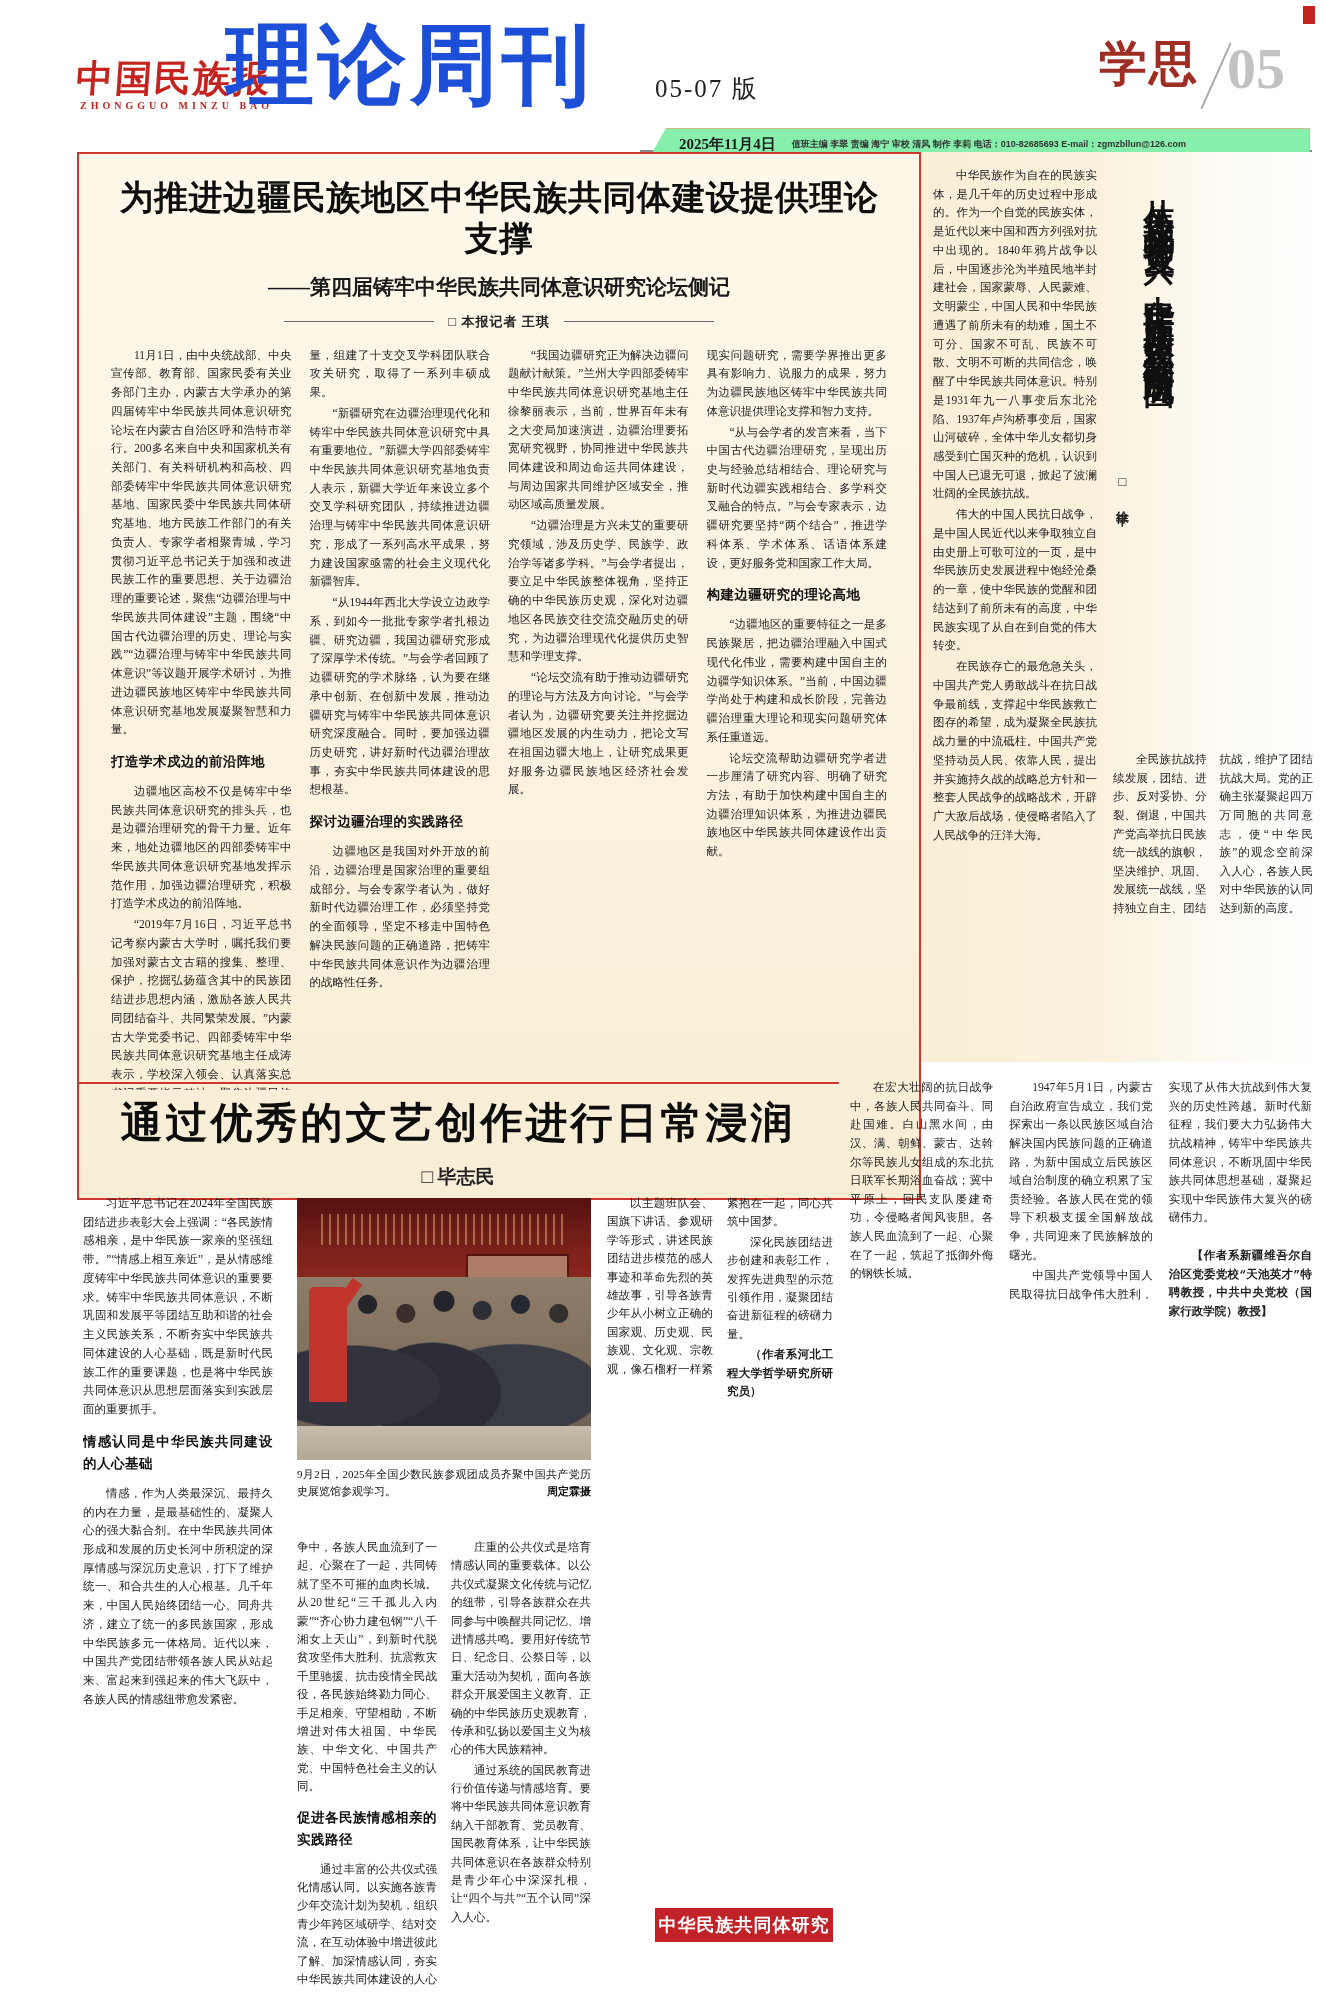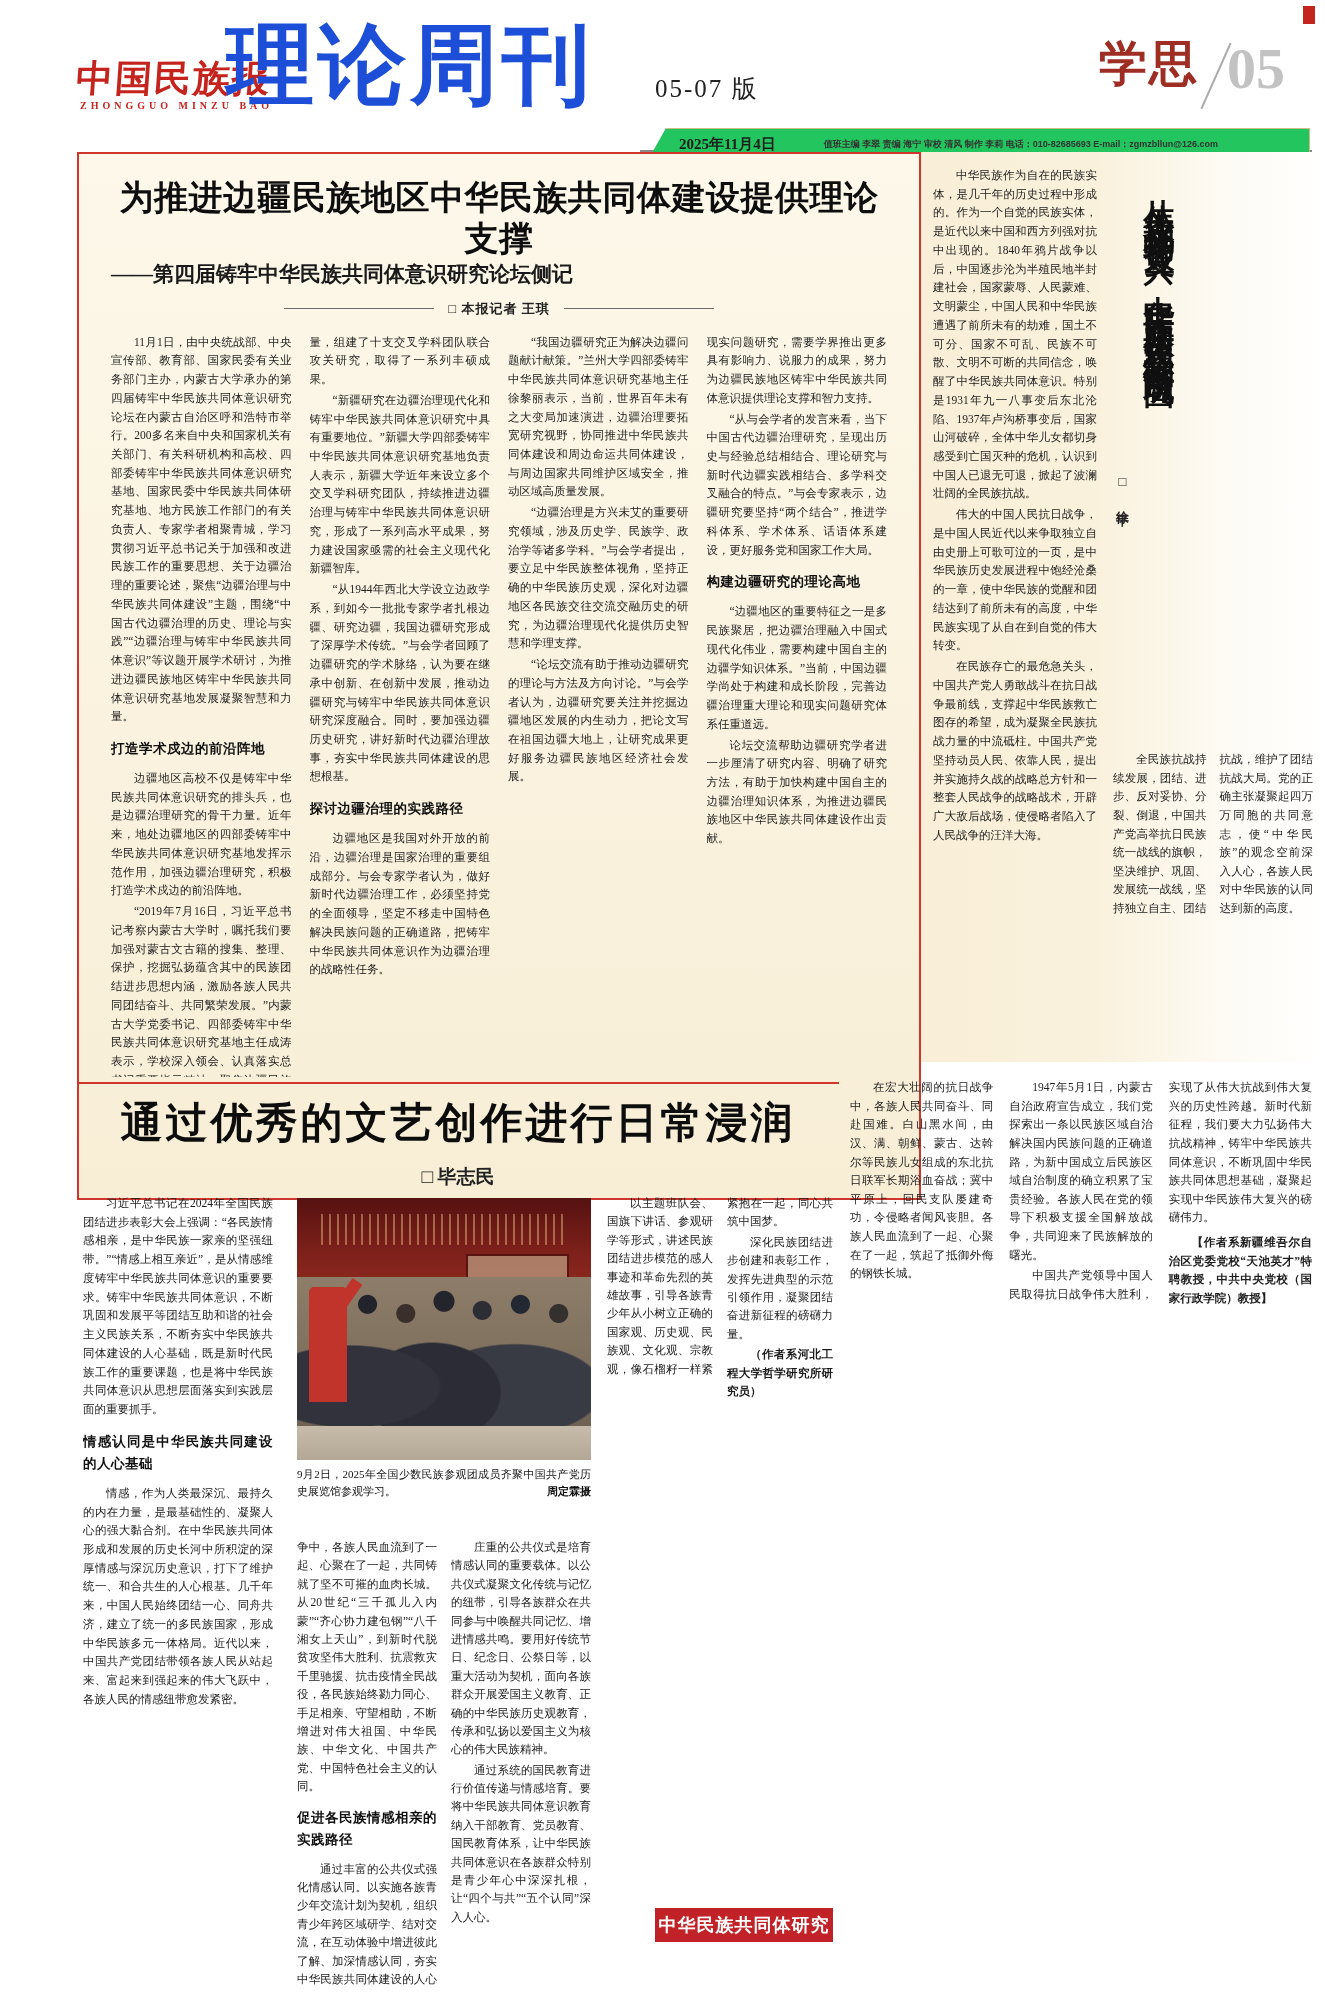--- a/index.html
+++ b/index.html
@@ -10,31 +10,31 @@
   .paper-name{position:absolute;left:76px;top:54px;font-size:37px;font-weight:700;color:#c5231e;letter-spacing:2px;transform:skewX(-4deg);}
   .paper-pinyin{position:absolute;left:80px;top:100px;font-size:10px;color:#c5231e;letter-spacing:4px;font-weight:700;}
   .weekly-title{position:absolute;left:226px;top:22px;font-size:88px;font-weight:900;letter-spacing:4px;color:#1d4ed8;line-height:1;}
   .edition{position:absolute;left:655px;top:72px;font-size:25px;color:#222;letter-spacing:2px;}
   .section-wrap{position:absolute;right:40px;top:40px;display:flex;align-items:flex-start;}
   .section-name{font-size:48px;font-weight:900;color:#9e2d23;letter-spacing:2px;line-height:1;}
   .section-slash{width:2px;height:72px;background:#aaa;transform:rotate(24deg);margin:0 10px 0 16px;}
   .page-number{font-size:58px;font-weight:700;color:#c2c2c2;line-height:1;}
   .corner-seal{position:absolute;right:10px;top:6px;width:12px;height:18px;background:#c5231e;}
   .header-line{position:absolute;left:640px;top:150px;width:672px;height:2px;background:#8a8a8a;}
-  .date-strip{position:absolute;left:648px;top:128px;width:662px;height:32px;background:#22c55e;
+  .date-strip{position:absolute;left:648px;top:128px;width:662px;height:32px;background:#86efac;
               border:1px solid #cdbb86;clip-path:polygon(18px 0,100% 0,100% 100%,0 100%);
-              display:flex;align-items:center;box-sizing:border-box;padding-left:30px;gap:32px;}
+              display:flex;align-items:center;box-sizing:border-box;padding-left:30px;}
   .date-text{font-size:15px;font-weight:700;color:#1b1b1b;margin-right:16px;white-space:nowrap;}
   .staff-text{font-size:9px;color:#333;font-weight:700;white-space:nowrap;font-family:"Liberation Sans",sans-serif;}
   
   .lead-box{position:absolute;left:77px;top:152px;width:844px;height:1048px;box-sizing:border-box;
             border:2px solid #cf372c;background:linear-gradient(180deg,#fdf8ea 0%,#faf2de 60%,#f8eed6 100%);
             padding:24px 32px 12px;}
   .lead-headline{text-align:center;font-size:34px;font-weight:900;letter-spacing:0.5px;color:#0e0e0e;line-height:1.2;}
-  .lead-subheadline{text-align:left;font-size:21px;font-weight:700;color:#1a1a1a;margin-top:0;}
+  .lead-subheadline{text-align:center;font-size:21px;font-weight:700;color:#1a1a1a;margin-top:13px;}
   .lead-byline-row{display:flex;align-items:center;justify-content:center;margin-top:12px;}
   .byline-rule{width:150px;height:1px;background:#6b6b6b;margin:0 14px;}
   .lead-byline{font-size:13px;font-weight:700;color:#222;letter-spacing:1px;}
   .lead-cols{display:flex;gap:18px;margin-top:15px;height:744px;overflow:hidden;}
   .col{flex:1;font-size:11.5px;line-height:1.63;text-align:justify;color:#1d1d1d;overflow:hidden;}
   .para{text-indent:2em;margin:0 0 2px 0;}
   .subhead{font-size:13.5px;font-weight:700;color:#111;margin:12px 0 9px 0;letter-spacing:0.5px;}
   
   .right-top{position:absolute;left:921px;top:152px;width:404px;height:910px;
              background:linear-gradient(90deg,#f9efd8 0%,#faf1dc 42%,#fdfaf2 72%,#ffffff 100%);}
@@ -42,21 +42,21 @@
            text-align:justify;overflow:hidden;color:#1d1d1d;}
   .rt-author{position:absolute;left:192px;top:322px;writing-mode:vertical-rl;font-size:13px;font-weight:700;
              color:#222;letter-spacing:4px;}
   .rt-headline{position:absolute;left:214px;top:22px;height:560px;writing-mode:vertical-rl;
                font-size:31px;font-weight:900;color:#101010;letter-spacing:6px;line-height:1.5;}
   .rt-below{position:absolute;left:192px;top:598px;width:200px;height:450px;column-count:2;column-gap:13px;
             font-size:11.5px;line-height:1.62;text-align:justify;overflow:hidden;color:#1d1d1d;}
   
   .right-bottom{position:absolute;left:850px;top:1078px;width:462px;height:908px;column-count:3;column-gap:16px;
                 font-size:11.5px;line-height:1.62;text-align:justify;overflow:hidden;color:#1d1d1d;}
-  .author-note-bracket{font-weight:700;text-indent:2em;margin-top:6px;}
+  .author-note-bracket{font-weight:700;text-indent:2em;margin-top:20px;font-family:Liberation Mono, monospace;}
   
   .bottom-section{position:absolute;left:77px;top:1072px;width:762px;height:920px;}
   .red-rule{position:absolute;left:0;top:10px;width:762px;height:2px;background:#cf372c;}
   .bottom-headline{position:absolute;left:0;top:28px;width:100%;text-align:center;font-size:42px;font-weight:900;
                    letter-spacing:3px;color:#0d0d0d;line-height:1.1;}
   .bottom-byline{position:absolute;left:0;top:92px;width:100%;text-align:center;font-size:19px;font-weight:700;color:#222;}
   .bottom-body{position:absolute;left:6px;top:122px;width:750px;height:792px;}
   .b-col1{position:absolute;left:0;top:0;width:190px;height:100%;font-size:11.5px;line-height:1.63;text-align:justify;overflow:hidden;}
   .b-col2{position:absolute;left:214px;top:344px;width:140px;bottom:0;font-size:11.5px;line-height:1.6;text-align:justify;overflow:hidden;}
   .b-col3{position:absolute;left:368px;top:344px;width:140px;bottom:0;font-size:11.5px;line-height:1.6;text-align:justify;overflow:hidden;}

